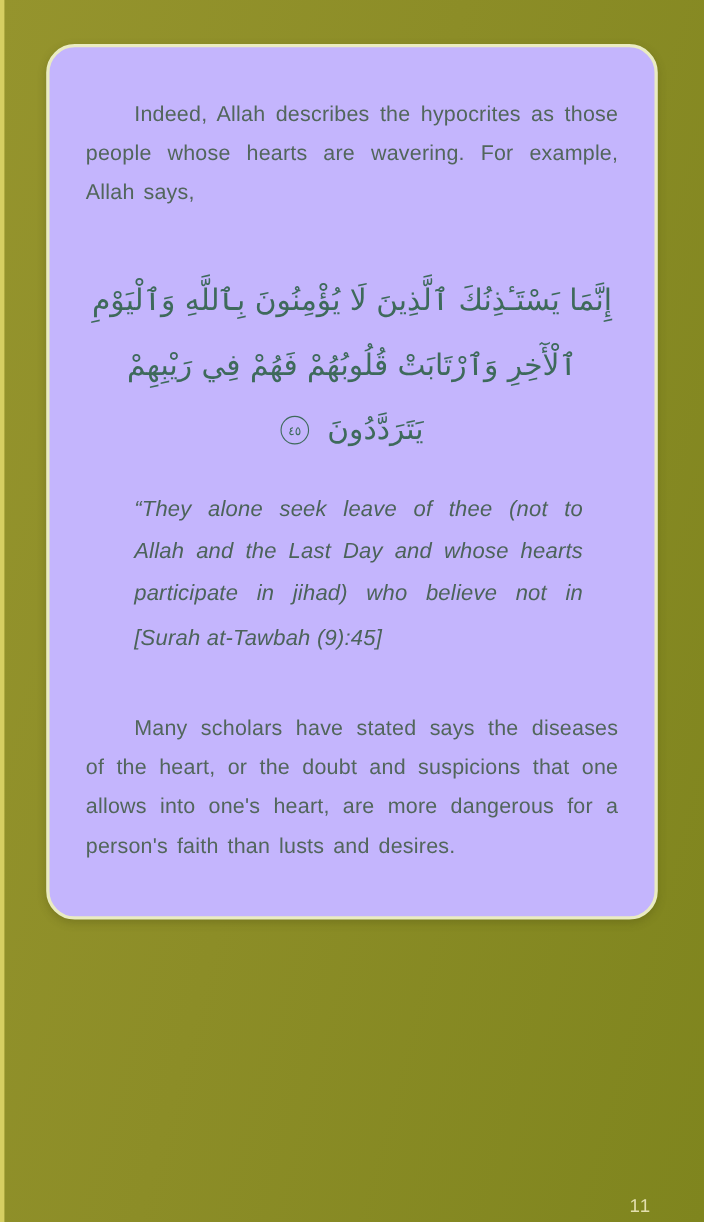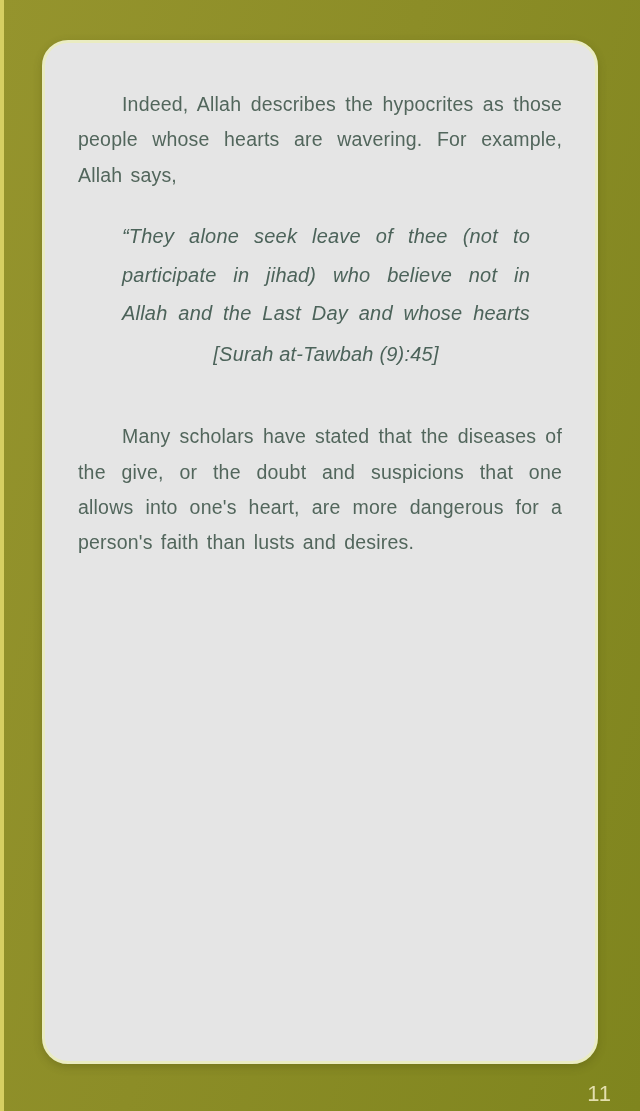--- a/index.html
+++ b/index.html
@@ -16,22 +16,22 @@
   }
   .spine-strip {
     position: absolute;
     left: 0; top: 0;
     width: 4px; height: 1111px;
     background: #d6cf62;
   }
   .book-page {
     position: absolute;
     left: 42px; top: 40px;
-    width: 556px; height: 1024px;
-    background: #e5e5e5;
+    width: 556px; height: 796px;
+    background: #c4b5fd;
     border: 3px solid #eaecc1;
     border-radius: 26px;
     box-sizing: border-box;
     box-shadow: 0 3px 8px rgba(60,60,10,0.25);
     padding: 0 33px;
     overflow: hidden;
   }
   .body-para {
     margin: 0;
     margin-top: 46px;
@@ -76,46 +76,50 @@
     font-style: italic;
     font-size: 20px;
     line-height: 1.92;
     letter-spacing: 0.2px;
   }
   .translation-line {
     text-align: justify;
     text-align-last: justify;
   }
   .citation-line {
-    text-align: center;
+    text-align: left;
     margin-top: 2px;
   }
   .page-number {
     position: absolute;
-    right: 28px; bottom: 4px;
+    right: 48px; bottom: 4px;
     color: #e3dfae;
-    font-size: 22px;
+    font-size: 17px;
     letter-spacing: 1px;
   }
 </style>
 </head>
 <body>
 
 <div class="spine-strip"></div>
 
 <div class="book-page">
 
   <p class="body-para first">Indeed, Allah describes the hypocrites as those people whose hearts are wavering. For example, Allah says,</p>
 
+  <div class="arabic-verse">
+    <span class="verse-line">إِنَّمَا يَسْتَـٔذِنُكَ ٱلَّذِينَ لَا يُؤْمِنُونَ بِٱللَّهِ وَٱلْيَوْمِ</span>
+    <span class="verse-line"><span>ٱلْأٓخِرِ وَٱرْتَابَتْ قُلُوبُهُمْ فَهُمْ فِي رَيْبِهِمْ يَتَرَدَّدُونَ</span> <span class="verse-marker">٤٥</span></span>
+  </div>
 
   <div class="translation-block">
     <div class="translation-line">“They alone seek leave of thee (not to</div>
+    <div class="translation-line">Allah and the Last Day and whose hearts</div>
     <div class="translation-line">participate in jihad) who believe not in</div>
-    <div class="translation-line">Allah and the Last Day and whose hearts</div>
     <div class="citation-line">[Surah at-Tawbah (9):45]</div>
   </div>
 
-  <p class="body-para">Many scholars have stated that the diseases of the give, or the doubt and suspicions that one allows into one's heart, are more dangerous for a person's faith than lusts and desires.</p>
+  <p class="body-para">Many scholars have stated says the diseases of the heart, or the doubt and suspicions that one allows into one's heart, are more dangerous for a person's faith than lusts and desires.</p>
 
 
 </div>
 
 <div class="page-number">11</div>
 
 </body></html>

